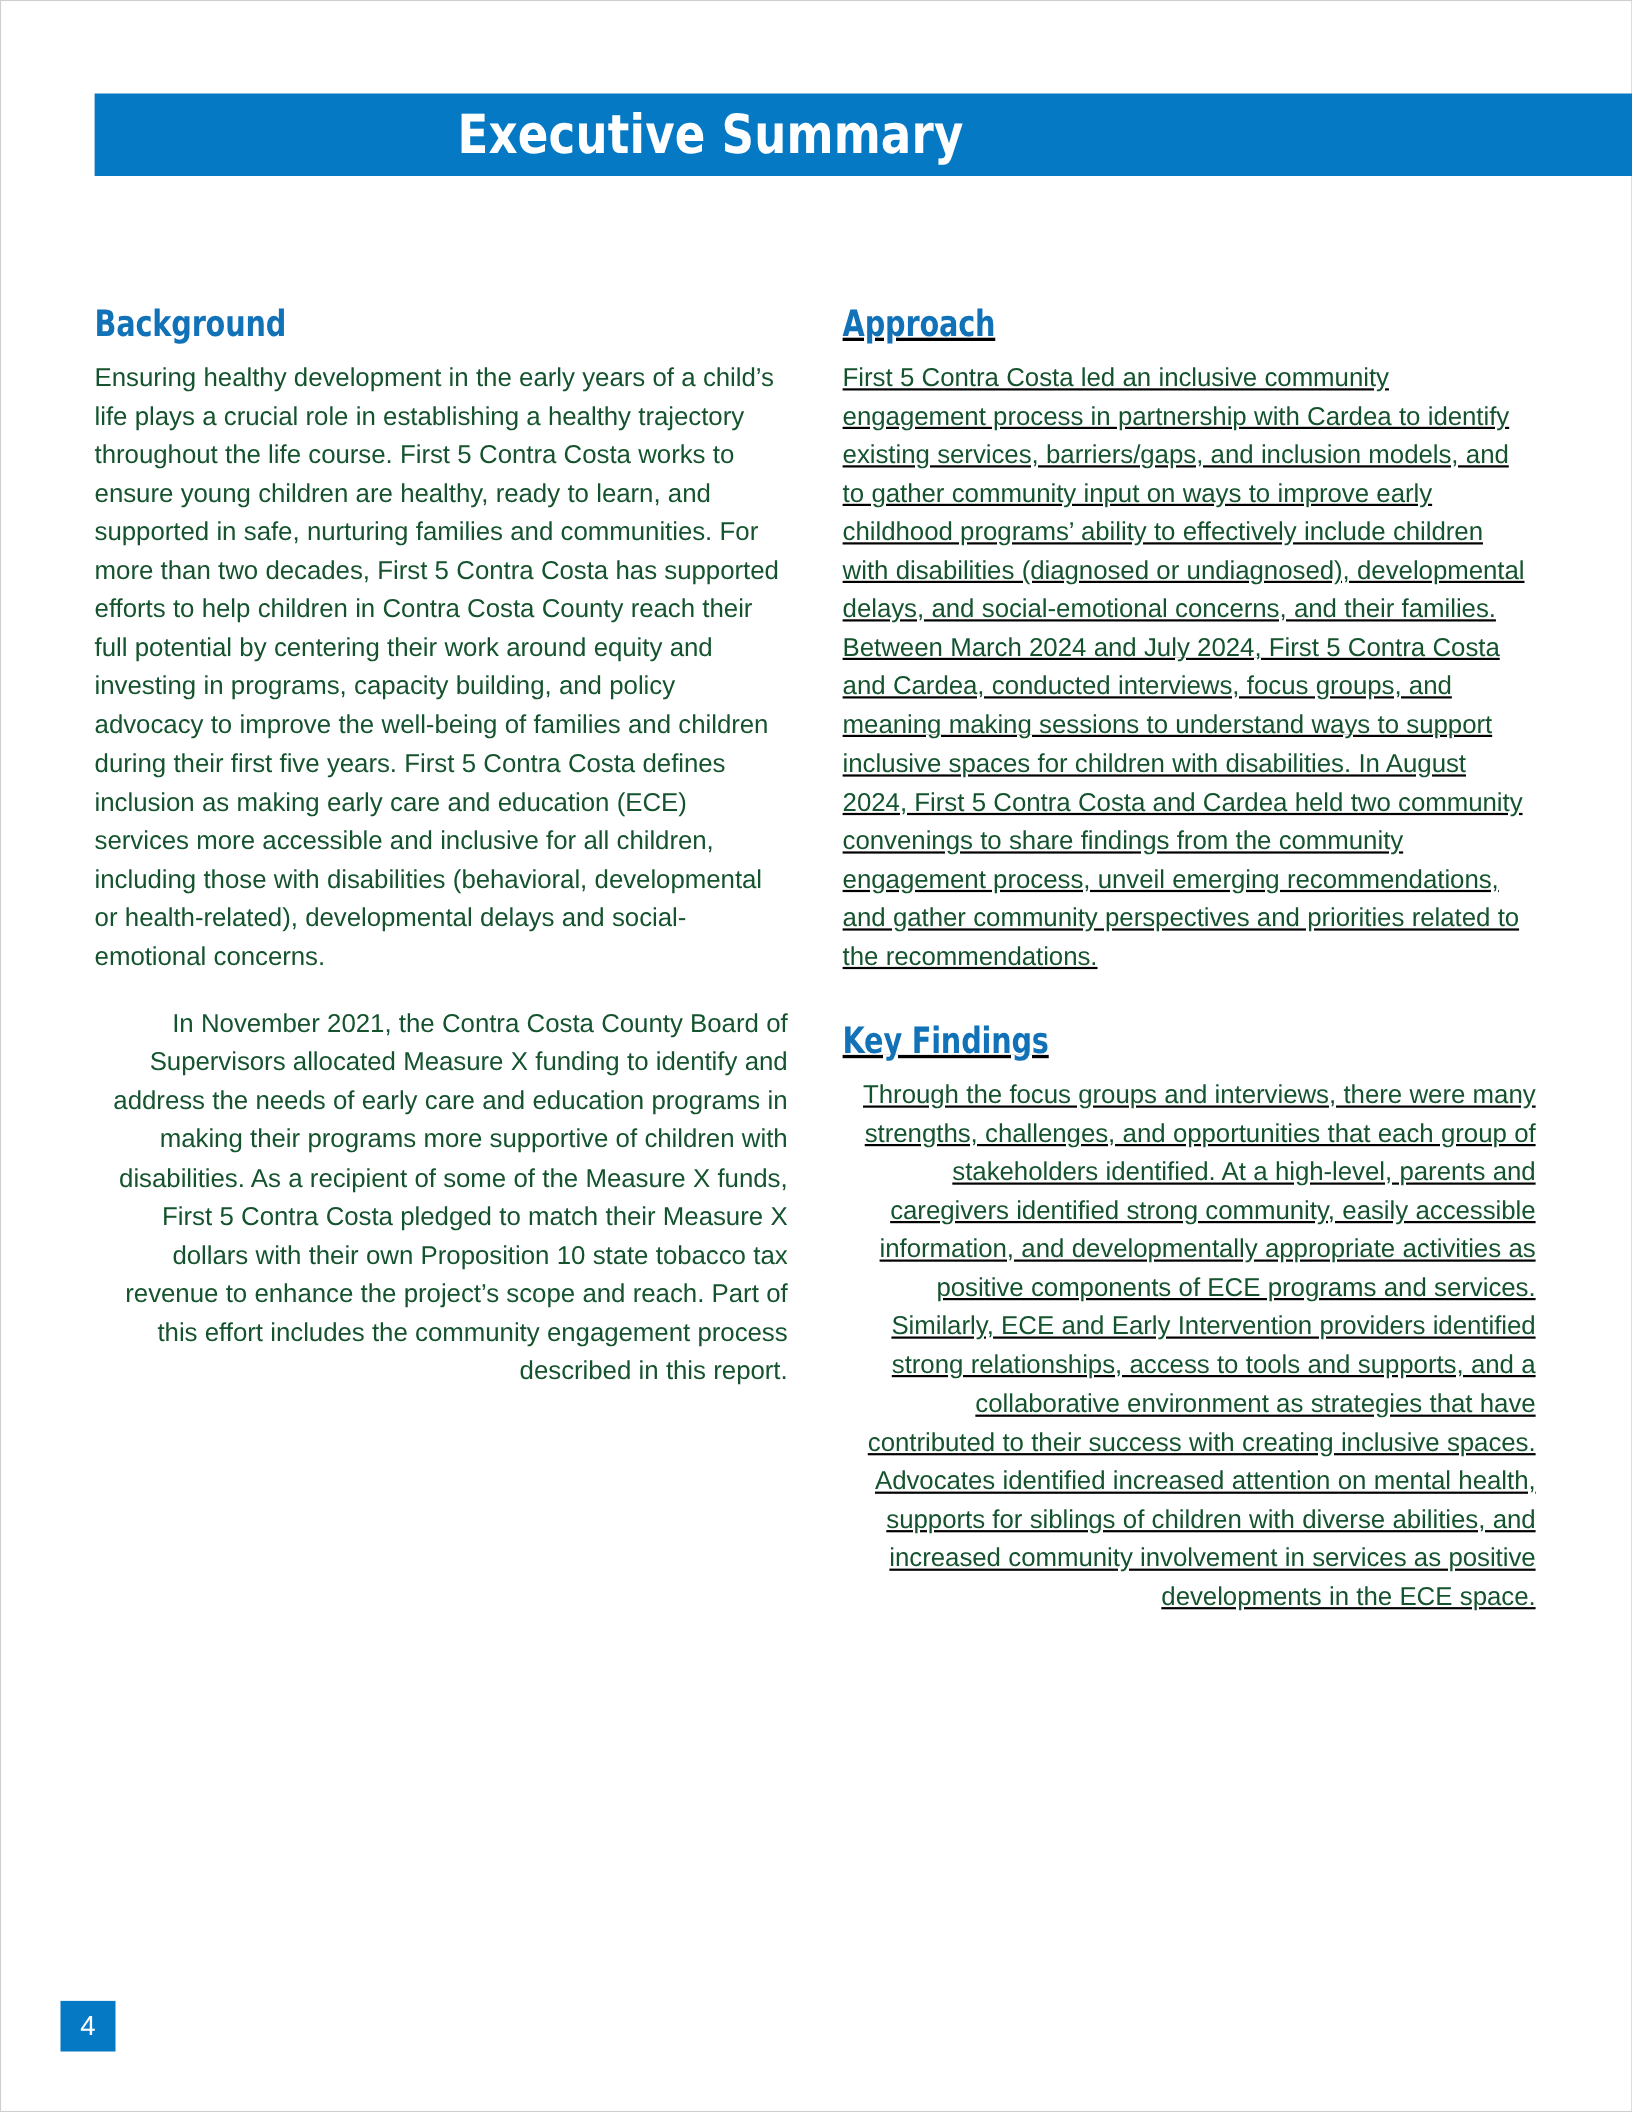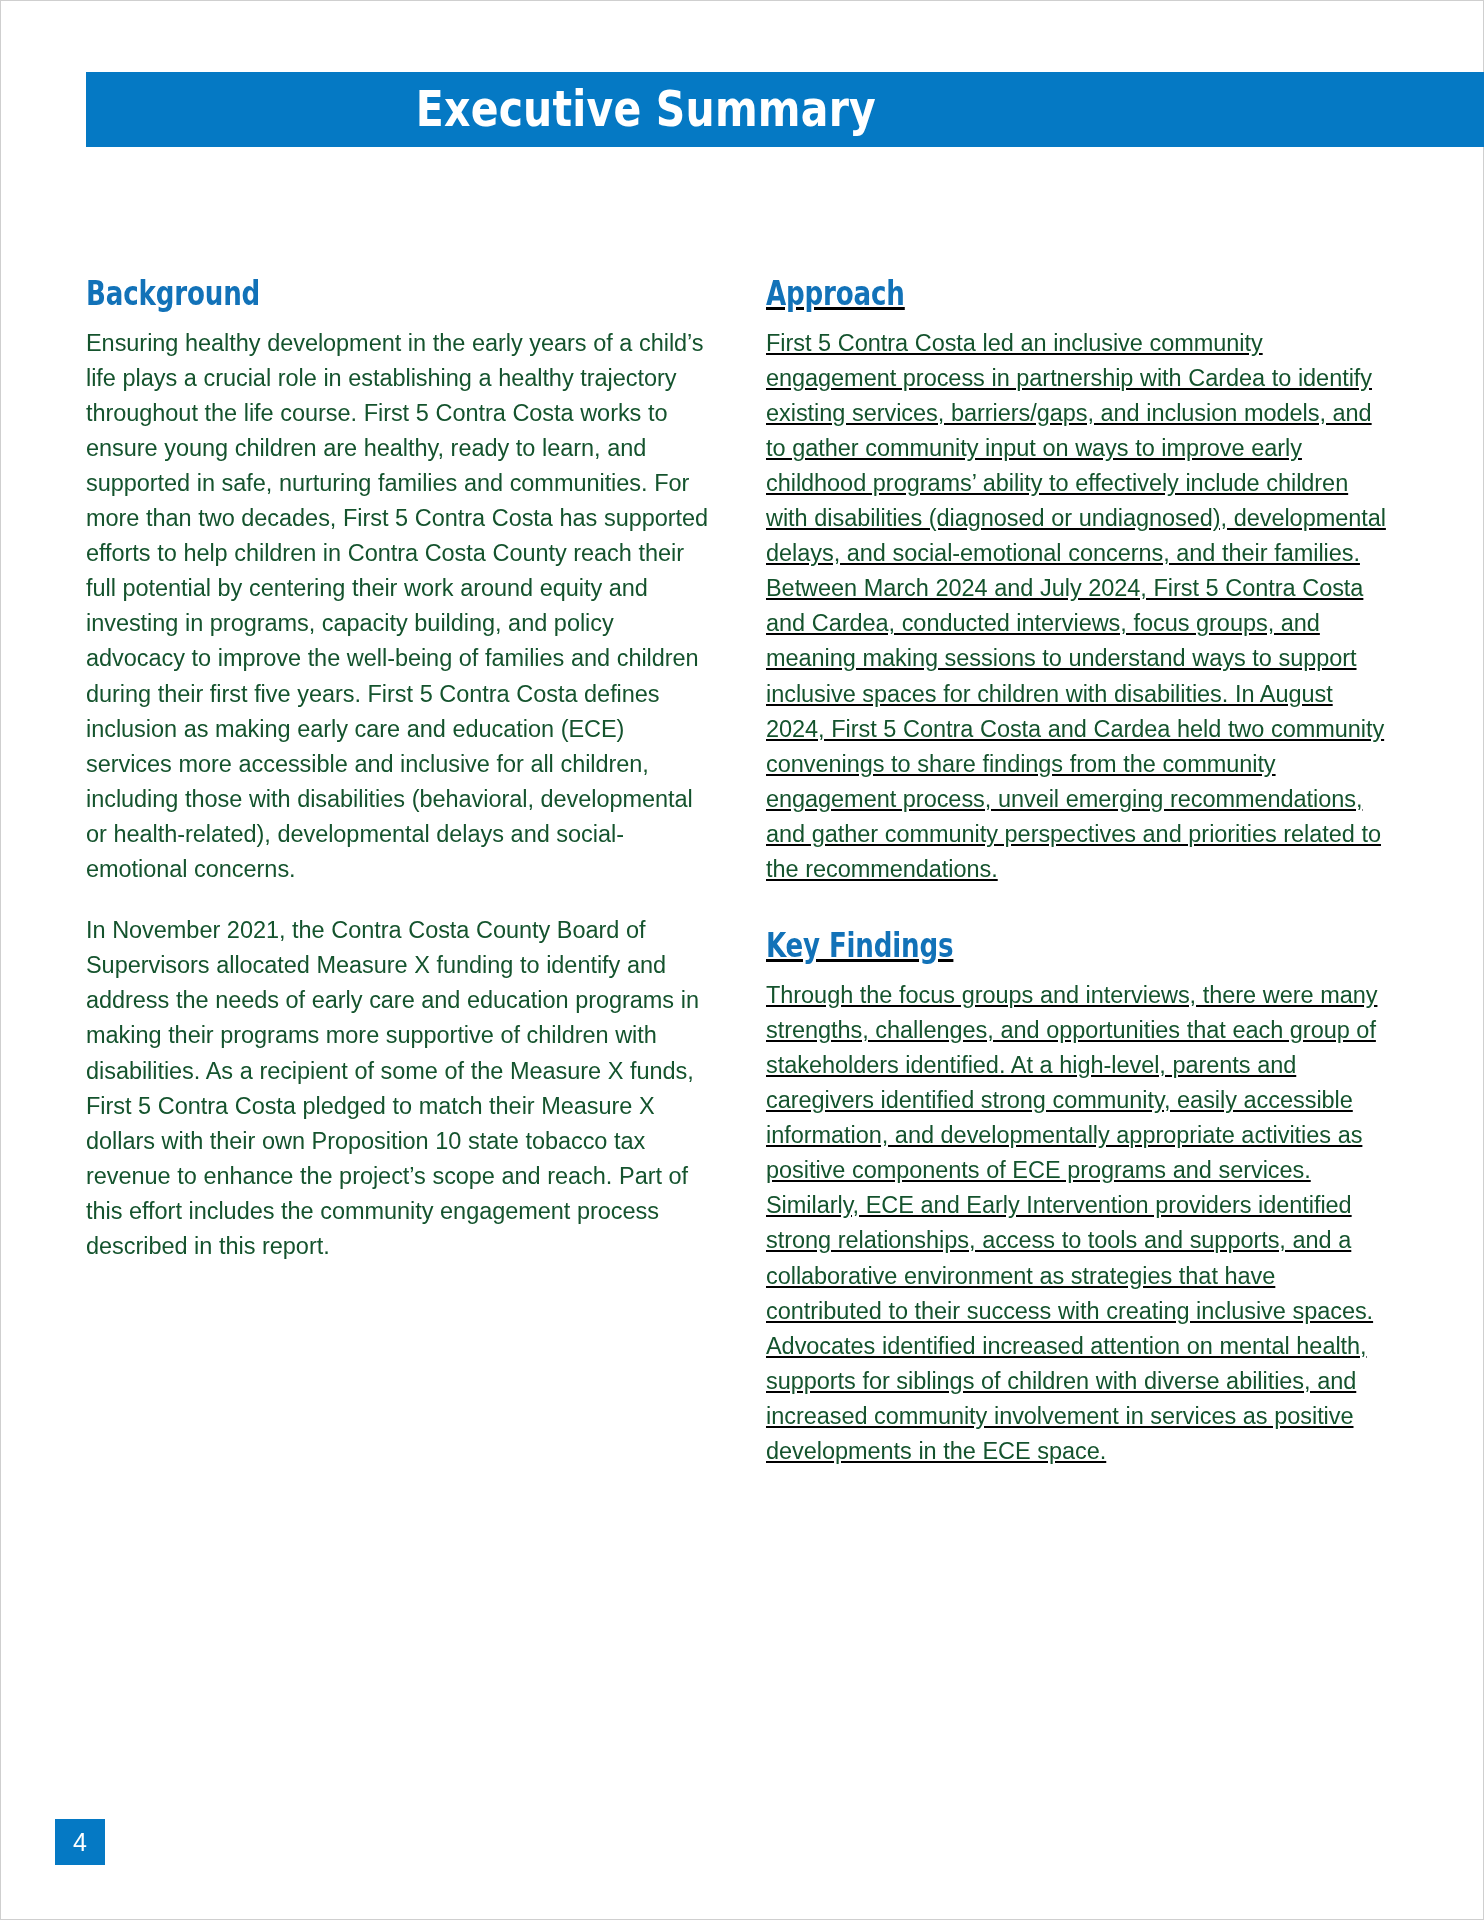--- a/index.html
+++ b/index.html
@@ -27,21 +27,21 @@
     width: 1484px;
     height: 1920px;
     border: 1px solid #cfcfcf;
     box-sizing: border-box;
     pointer-events: none;
   }
   
   .banner {
     position: absolute;
     left: 86px;
-    top: 72px;
+    top: 85px;
     right: 0;
     height: 75px;
     background: #0579c4;
     display: flex;
     align-items: center;
     justify-content: center;
   }
   .banner-title {
     color: #ffffff;
     font-size: 49px;
@@ -89,20 +89,21 @@
     margin: 0 0 26px 0;
     color: #14532d;
     font-size: 23.5px;
     line-height: 35.1px;
     letter-spacing: -0.05px;
     font-family: "Liberation Sans", sans-serif;
     word-spacing: 0.2px;
   }
   p.body-text:last-child {
     margin-bottom: 0;
+    text-align: right;
   }
   
   .page-number {
     position: absolute;
     left: 55px;
     bottom: 55px;
     width: 50px;
     height: 46px;
     background: #0579c4;
     display: flex;

